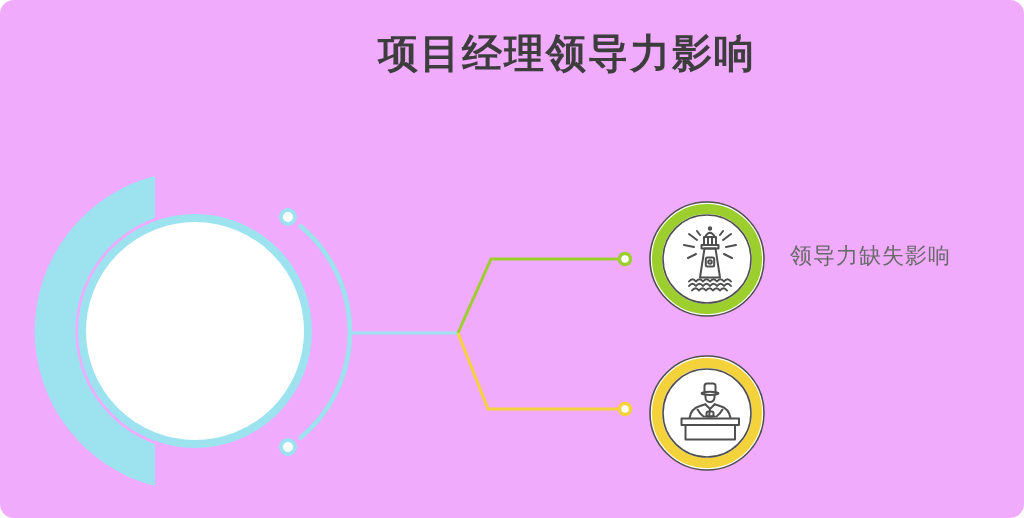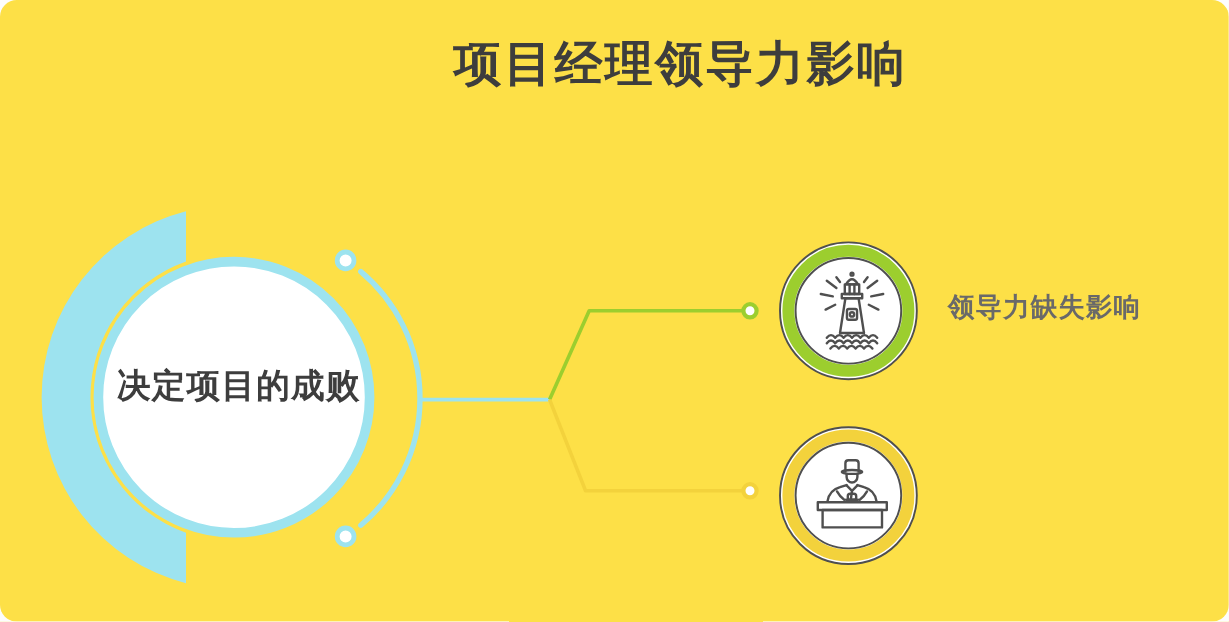--- a/index.html
+++ b/index.html
@@ -5,21 +5,21 @@
   html, body {
     margin: 0;
     padding: 0;
     background: #fdfdfd;
     font-family: "Liberation Sans", "DejaVu Sans", sans-serif;
   }
   .canvas {
     position: relative;
     width: 1024px;
     height: 518px;
-    background: #fde047;
+    background: #f0abfc;
     border-radius: 14px;
     overflow: hidden;
   }
   .diagram-svg {
     position: absolute;
     left: 0;
     top: 0;
   }
   .title {
     position: absolute;
@@ -42,21 +42,21 @@
     font-weight: 700;
     letter-spacing: 1px;
     color: #3d3d3d;
     white-space: nowrap;
   }
   .branch-label {
     position: absolute;
     left: 790px;
     transform: translateY(-50%);
     font-size: 22px;
-    font-weight: 700;
+    font-weight: 400;
     letter-spacing: 1px;
     color: #696969;
     white-space: nowrap;
   }
   .branch-label.top { top: 256px; }
   .branch-label.bottom { top: 411px; }
 </style>
 </head>
 <body>
 
@@ -117,17 +117,16 @@
         <rect x="706.5" y="411.5" width="7" height="5" rx="2"></rect>
         <path d="M705,416.5 h10"></path>
         <rect x="681.5" y="418.5" width="57.5" height="6.5"></rect>
         <rect x="685.5" y="425" width="49.5" height="14.5"></rect>
       </g>
     </g>
   </svg>
 
   <h1 class="title">项目经理领导力影响</h1>
 
-  <div class="main-topic-label">决定项目的成败</div>
 
   <div class="branch-label top">领导力缺失影响</div>
 
 </div>
 
 </body></html>

